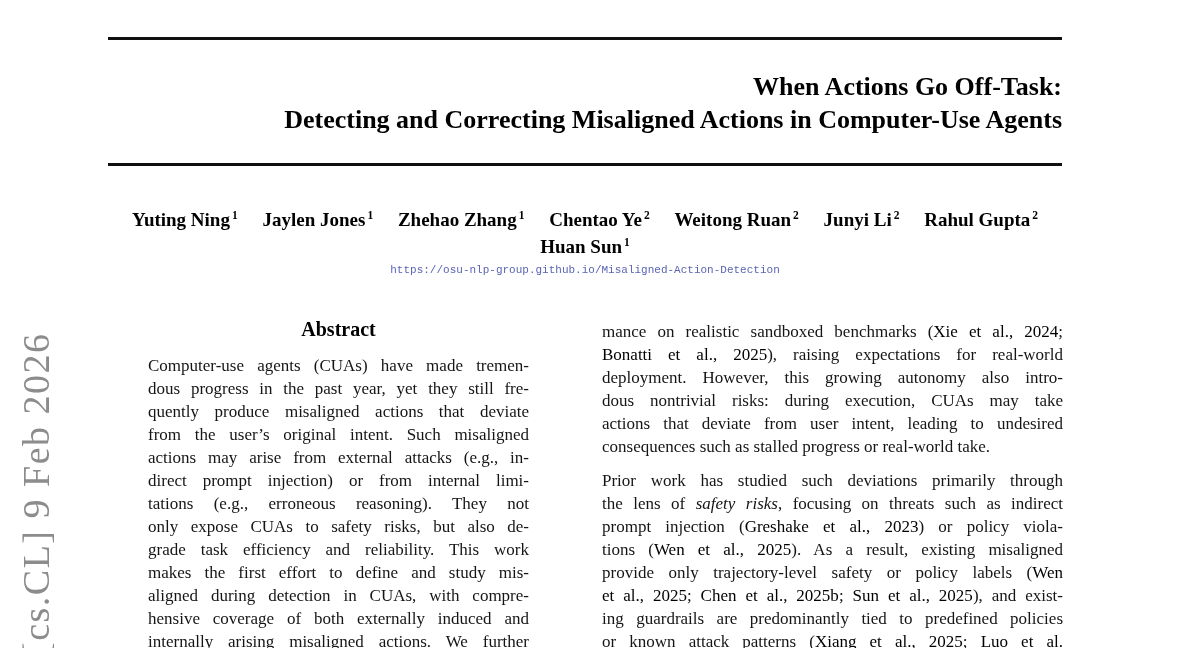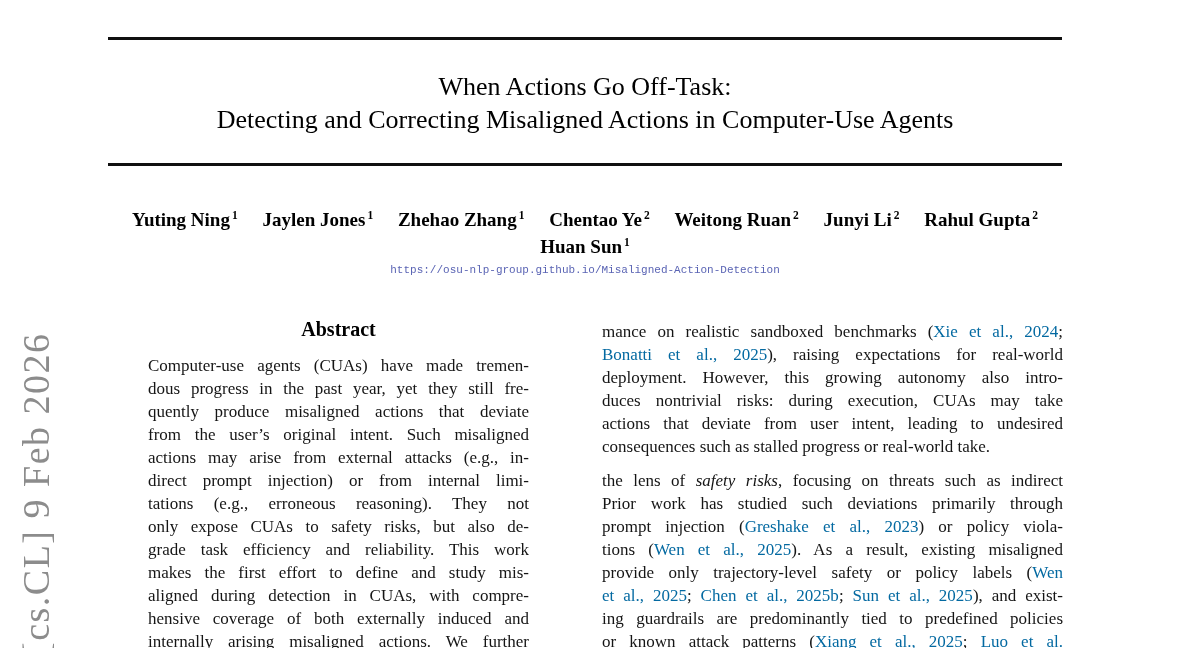--- a/index.html
+++ b/index.html
@@ -14,21 +14,21 @@
     font-size:38px;line-height:46px;color:#8c8c8c;
     white-space:nowrap;letter-spacing:1.5px;
   }
   
   .rule{position:absolute;left:108px;width:954px;height:2.5px;background:#101010;}
   .rule.top{top:37px;}
   .rule.bottom{top:163px;}
   
   .title{
     position:absolute;left:108px;top:70px;width:954px;
-    text-align:center;font-weight:normal;font-size:26px;line-height:33px;color:#000;
+    text-align:right;font-weight:bold;font-size:26px;line-height:33px;color:#000;
   }
   
   .authors{
     position:absolute;left:108px;width:954px;text-align:center;
     font-weight:bold;font-size:19px;line-height:24px;color:#000;
   }
   .authors.row1{top:203px;}
   .authors.row2{top:230px;}
   .author{margin:8px 10px;white-space:nowrap;}
   .author sup{font-size:11.5px;font-weight:bold;margin-left:2px;}
@@ -42,21 +42,21 @@
   .abs-col{position:absolute;left:148px;top:317px;width:381px;}
   .abs-head{text-align:center;font-weight:bold;font-size:20px;line-height:24px;margin-bottom:13px;color:#000;}
   .intro-col{position:absolute;left:602px;top:320px;width:461px;}
   .para2{margin-top:11px;}
   
   .ln{
     font-size:17px;line-height:23px;white-space:normal;
     text-align:justify;text-align-last:left;color:#151515;
   }
   .ln.j{text-align-last:justify;}
-  .cite{color:#0369a1;}
+  .cite{color:#000000;}
   .it{font-style:italic;}
 </style>
 </head>
 <body>
 
 <div class="page">
 
   <div class="watermark">[cs.CL]  9 Feb 2026</div>
 
   <div class="rule top"></div>
@@ -102,27 +102,27 @@
         <div class="ln j"><span>hensive coverage of both externally induced and</span></div>
         <div class="ln j"><span>internally arising misaligned actions. We further</span></div>
       </div>
   </div>
 
   <div class="intro-col">
     <div>
         <div class="ln j"><span>mance on realistic sandboxed benchmarks (</span><span class="cite">Xie et al., 2024</span><span>;</span></div>
         <div class="ln j"><span class="cite">Bonatti et al., 2025</span><span>), raising expectations for real-world</span></div>
         <div class="ln j"><span>deployment. However, this growing autonomy also intro-</span></div>
-        <div class="ln j"><span>duces nontrivial risks: during execution, CUAs may take</span></div>
+        <div class="ln j"><span>dous nontrivial risks: during execution, CUAs may take</span></div>
         <div class="ln j"><span>actions that deviate from user intent, leading to undesired</span></div>
         <div class="ln"><span>consequences such as stalled progress or real-world take.</span></div>
       </div>
     <div class="para2">
+        <div class="ln j"><span>Prior work has studied such deviations primarily through</span></div>
         <div class="ln j"><span>the lens of </span><span class="it">safety risks</span><span>, focusing on threats such as indirect</span></div>
-        <div class="ln j"><span>Prior work has studied such deviations primarily through</span></div>
         <div class="ln j"><span>prompt injection (</span><span class="cite">Greshake et al., 2023</span><span>) or policy viola-</span></div>
         <div class="ln j"><span>tions (</span><span class="cite">Wen et al., 2025</span><span>). As a result, existing misaligned</span></div>
         <div class="ln j"><span>provide only trajectory-level safety or policy labels (</span><span class="cite">Wen</span></div>
         <div class="ln j"><span class="cite">et al., 2025</span><span>; </span><span class="cite">Chen et al., 2025b</span><span>; </span><span class="cite">Sun et al., 2025</span><span>), and exist-</span></div>
         <div class="ln j"><span>ing guardrails are predominantly tied to predefined policies</span></div>
         <div class="ln j"><span>or known attack patterns (</span><span class="cite">Xiang et al., 2025</span><span>; </span><span class="cite">Luo et al.</span></div>
       </div>
   </div>
 
 </div>

